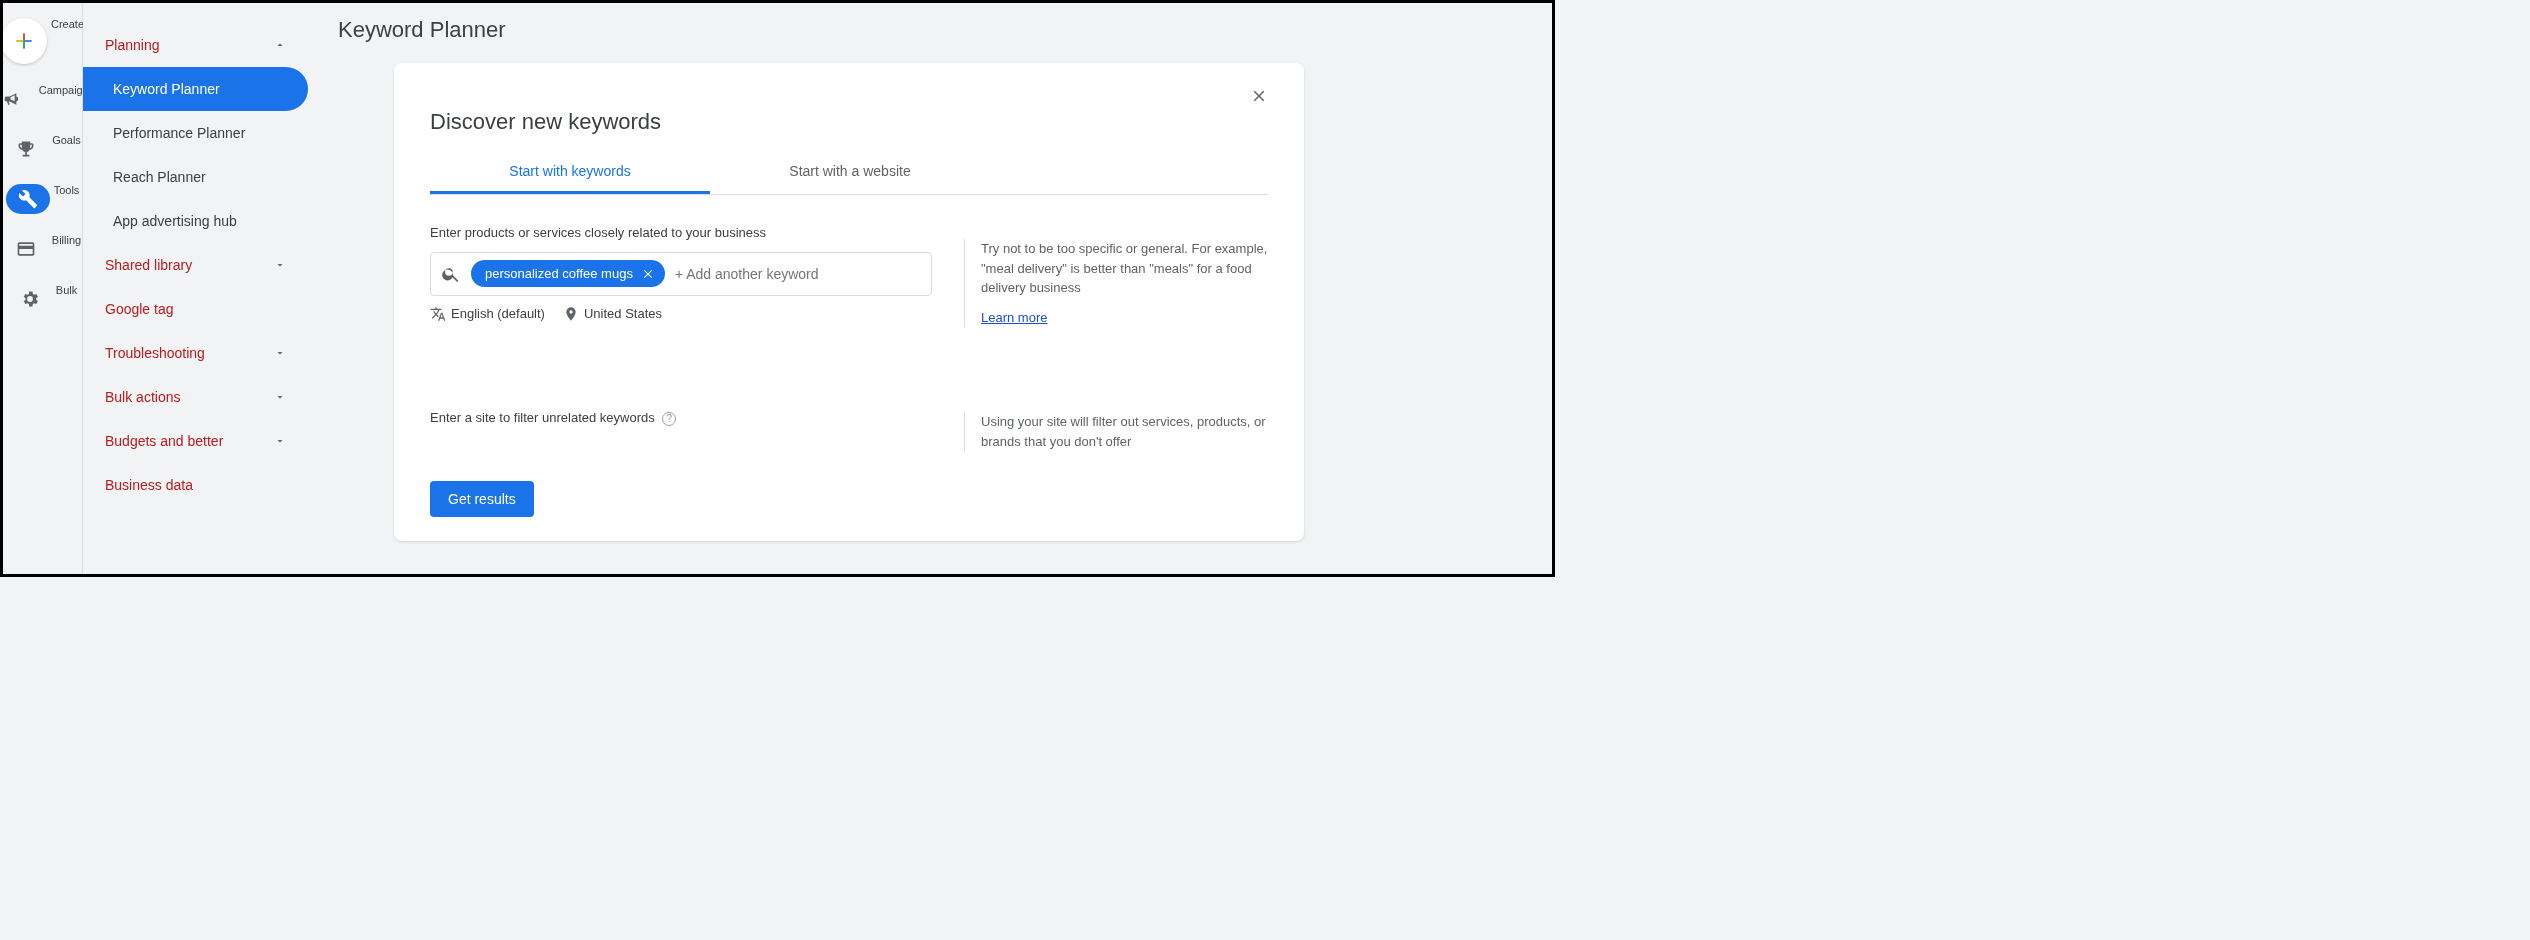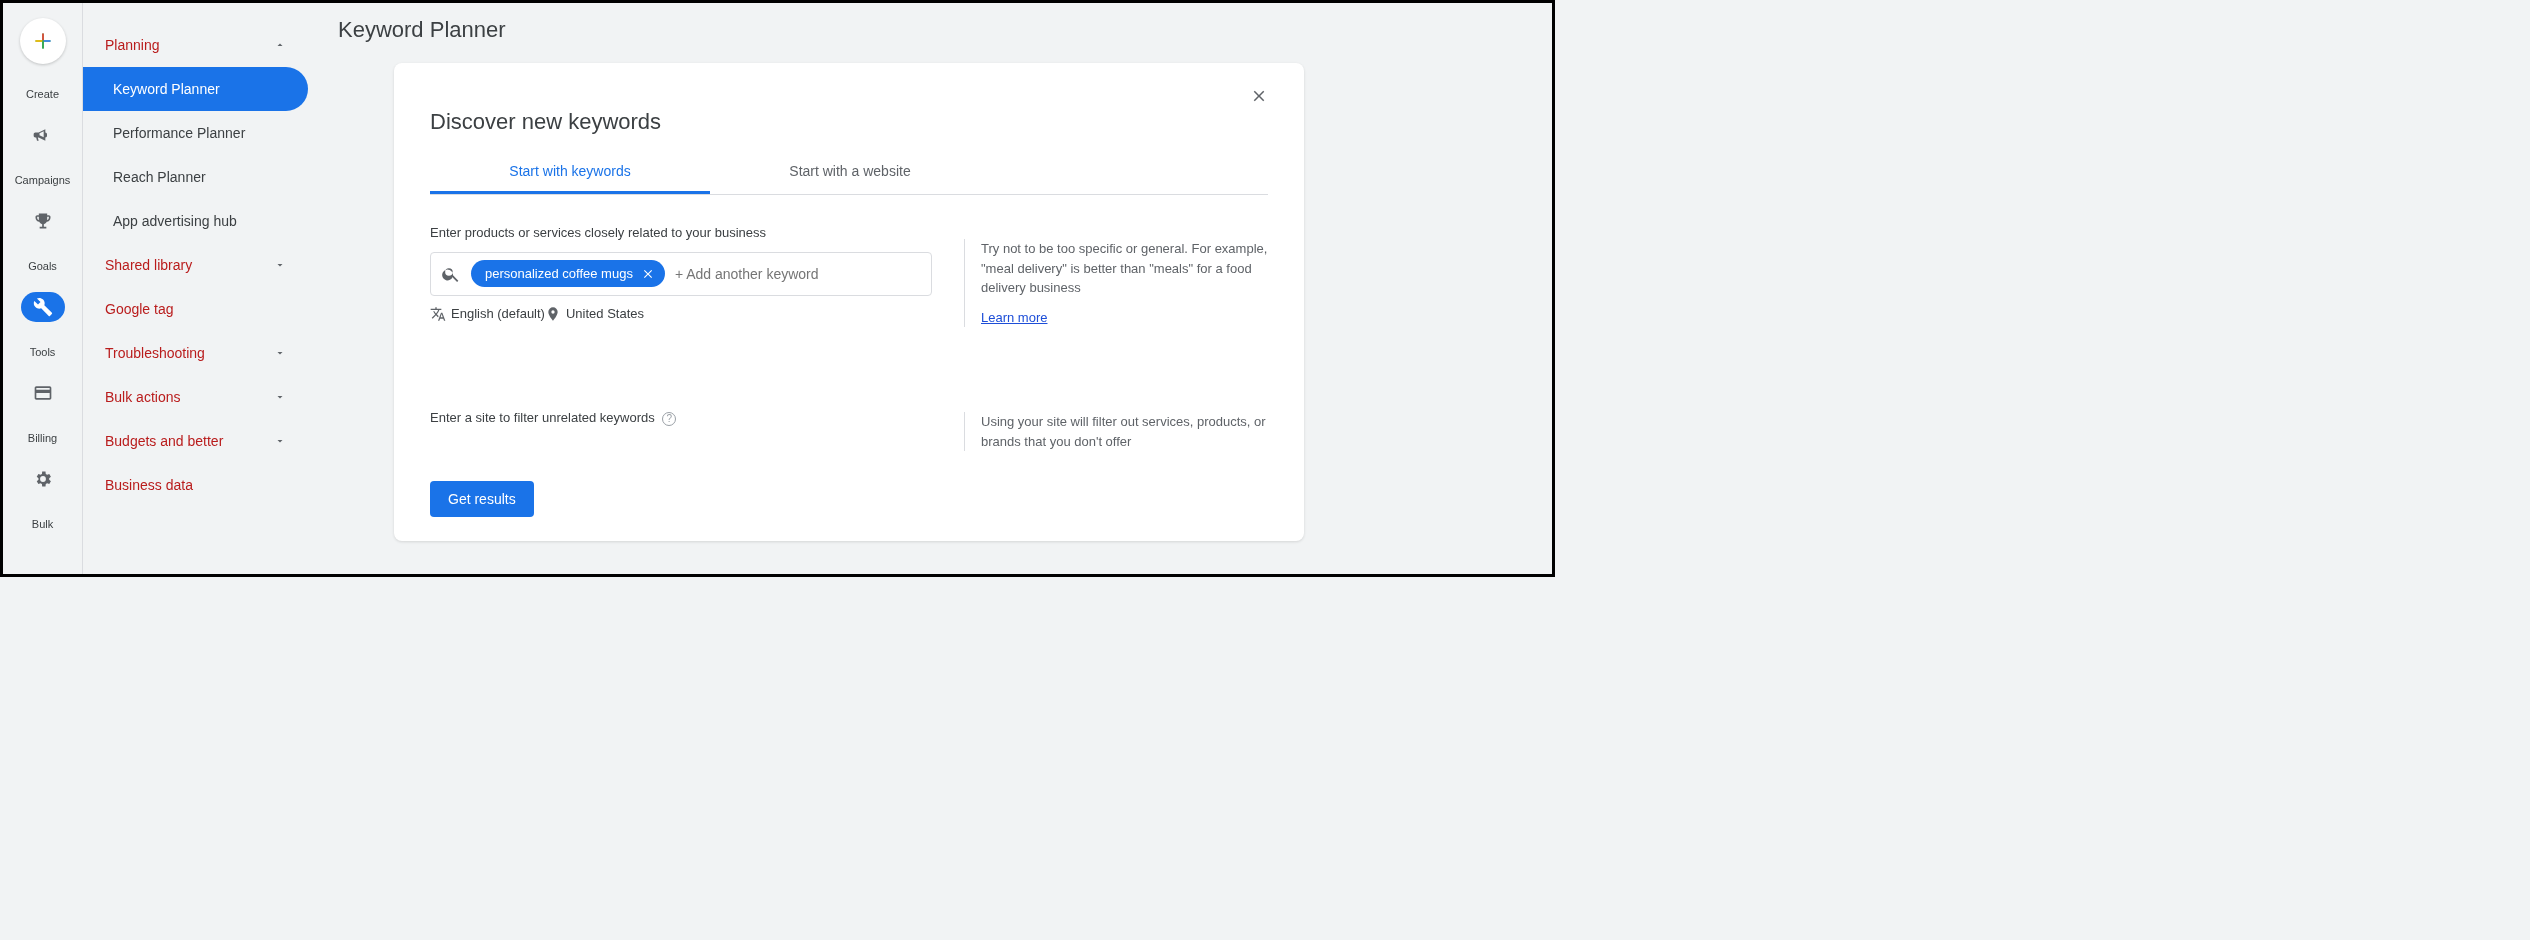--- a/index.html
+++ b/index.html
@@ -1,21 +1,21 @@
 <!DOCTYPE html>
 <html><head>
 <meta charset="utf-8">
 <style>
   * { box-sizing: border-box; margin: 0; padding: 0; font-family: Arial, Roboto, sans-serif; }
   body { background: #f1f3f4; color: #3c4043; }
   .frame { border: 3px solid #000; width: 1555px; height: 577px; display: flex; background: #f1f3f4; overflow: hidden; position: relative; }
   
   
   .rail { width: 80px; background: #f1f3f4; display: flex; flex-direction: column; align-items: center; padding-top: 15px; gap: 20px; border-right: 1px solid #dadce0; }
-  .rail-item { display: flex; flex-direction: column; align-items: center; gap: 24px; cursor: pointer; }
+  .rail-item { display: flex; flex-direction: row; gap: 4px; cursor: pointer; }
   .rail-label { font-size: 11px; color: #3c4043; }
   .create-circle { width: 46px; height: 46px; border-radius: 50%; background: #fff; display: flex; align-items: center; justify-content: center; box-shadow: 0 1px 3px rgba(0,0,0,0.2); }
   .rail-icon { width: 44px; height: 30px; border-radius: 15px; display: flex; align-items: center; justify-content: center; }
   .rail-icon.active { background: #1a73e8; }
   .rail-icon svg { fill: #5f6368; }
   .rail-icon.active svg { fill: #fff; }
   
   
   .sidebar { width: 225px; background: #f1f3f4; padding-top: 20px; }
   .section-header { display: flex; justify-content: space-between; align-items: center; padding: 14px 22px; font-size: 14px; color: #b91c1c; cursor: pointer; }
@@ -39,21 +39,21 @@
   .body-grid { display: flex; gap: 32px; margin-top: 24px; align-items: center; }
   .left-col { flex: 0 0 502px; }
   .right-col { flex: 1; border-left: 1px solid #dadce0; padding-left: 16px; font-size: 13px; color: #5f6368; line-height: 1.5; align-self: flex-start; margin-top: 20px; }
   .right-col.lower { margin-top: 15px; }
   
   .field-label { font-size: 13px; color: #3c4043; margin-bottom: 12px; }
   .input-box { border: 1px solid #dadce0; border-radius: 4px; display: flex; align-items: center; padding: 6px 10px; gap: 10px; height: 44px; }
   .chip { background: #1a73e8; color: #fff; border-radius: 16px; padding: 6px 10px 6px 14px; font-size: 13px; display: flex; align-items: center; gap: 8px; font-weight: 500; }
   .chip-x { cursor: pointer; display: flex; }
   .add-kw { border: none; outline: none; font-size: 14px; color: #5f6368; flex: 1; background: transparent; }
-  .settings-row { display: flex; margin-top: 10px; font-size: 13px; color: #3c4043; }
+  .settings-row { display: flex; gap: 18px; margin-top: 10px; font-size: 13px; color: #3c4043; }
   .settings-item { display: flex; align-items: center; gap: 5px; cursor: pointer; }
   
   .site-input { border: 1px solid #dadce0; border-radius: 4px; display: flex; align-items: center; padding: 0 12px; height: 44px; gap: 10px; width: 305px; }
   .site-input input { border: none; outline: none; font-size: 14px; flex: 1; }
   
   .learn { color: #1d4ed8; text-decoration: underline; cursor: pointer; display: inline-block; margin-top: 10px; font-size: 13px; }
   .help-icon { width: 14px; height: 14px; border: 1px solid #9aa0a6; border-radius: 50%; display: inline-flex; align-items: center; justify-content: center; font-size: 10px; color: #9aa0a6; margin-left: 4px; vertical-align: middle; }
   
   .get-results { background: #1a73e8; color: #fff; border: none; border-radius: 4px; padding: 10px 18px; font-size: 14px; font-weight: 500; cursor: pointer; margin-top: 30px; }
   .section2 { margin-top: 70px; }

